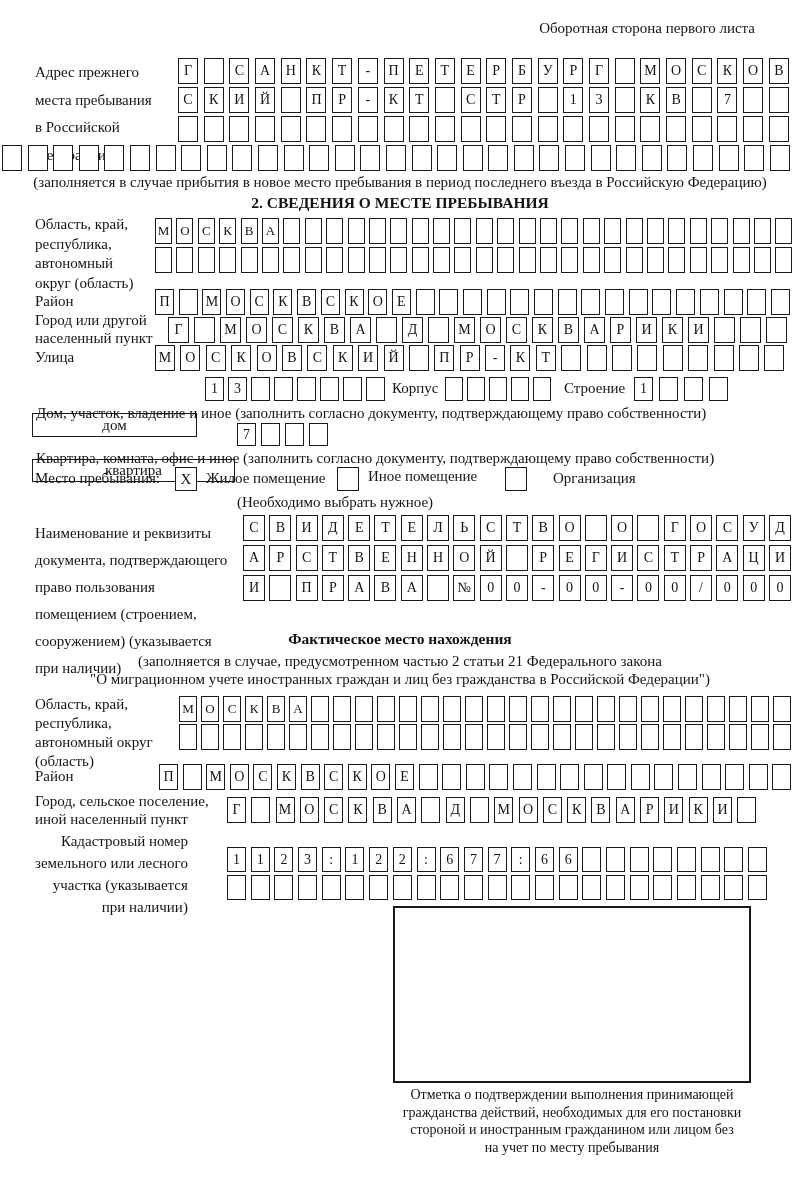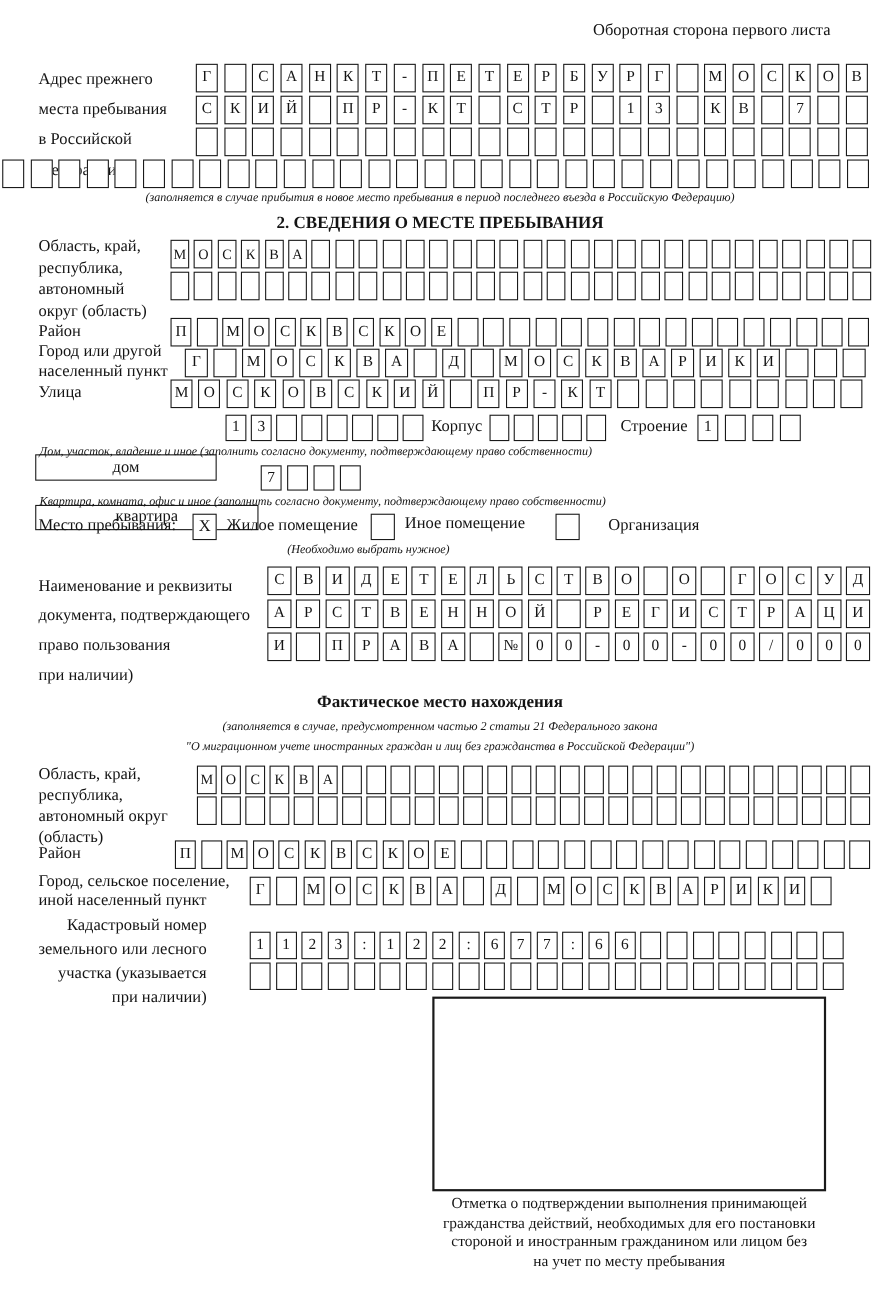--- a/index.html
+++ b/index.html
@@ -3,21 +3,21 @@
 <meta charset="utf-8">
 <style>
   html,body{margin:0;padding:0;}
   body{
     width:800px;height:1180px;background:#ffffff;color:#141414;
     font-family:"Liberation Serif","DejaVu Serif",serif;
     position:relative;overflow:hidden;
   }
   .abs{position:absolute;}
   .lbl{font-size:15px;}
-  .cap{font-size:11px;font-style:italic;}
+  .cap{font-size:15px;}
   .title{font-size:15.5px;font-weight:bold;text-align:center;width:800px;left:0;}
   .center{text-align:center;}
   .cellrow{display:flex;gap:var(--gap,5px);}
   .cell{
     width:var(--cw,20px);height:var(--ch,26px);
     border:1.7px solid #1a1a1a;box-sizing:border-box;
     display:flex;align-items:center;justify-content:center;
     font-size:var(--cf,14px);background:#fff;flex:none;
   }
   .box{
@@ -372,20 +372,22 @@
 <div class="abs chk" style="left:505px;top:467px;">
   <span></span>
 </div>
 <div class="abs lbl" style="left:553px;top:470px;">Организация</div>
 <div class="abs cap center" style="left:160px;top:494px;width:350px;">(Необходимо выбрать нужное)</div>
 
 <div class="abs lbl" style="left:35px;top:520px;line-height:27px;">
     <div class="ln">Наименование и реквизиты</div>
     <div class="ln">документа, подтверждающего</div>
     <div class="ln">право пользования</div>
+    <div class="ln">помещением (строением,</div>
+    <div class="ln">сооружением) (указывается</div>
     <div class="ln">при наличии)</div>
   </div>
 <div class="abs cellrow" style="left:243px;top:515px;--cw:22px;--gap:4.3px;">
     <span class="cell">С</span>
     <span class="cell">В</span>
     <span class="cell">И</span>
     <span class="cell">Д</span>
     <span class="cell">Е</span>
     <span class="cell">Т</span>
     <span class="cell">Е</span>

